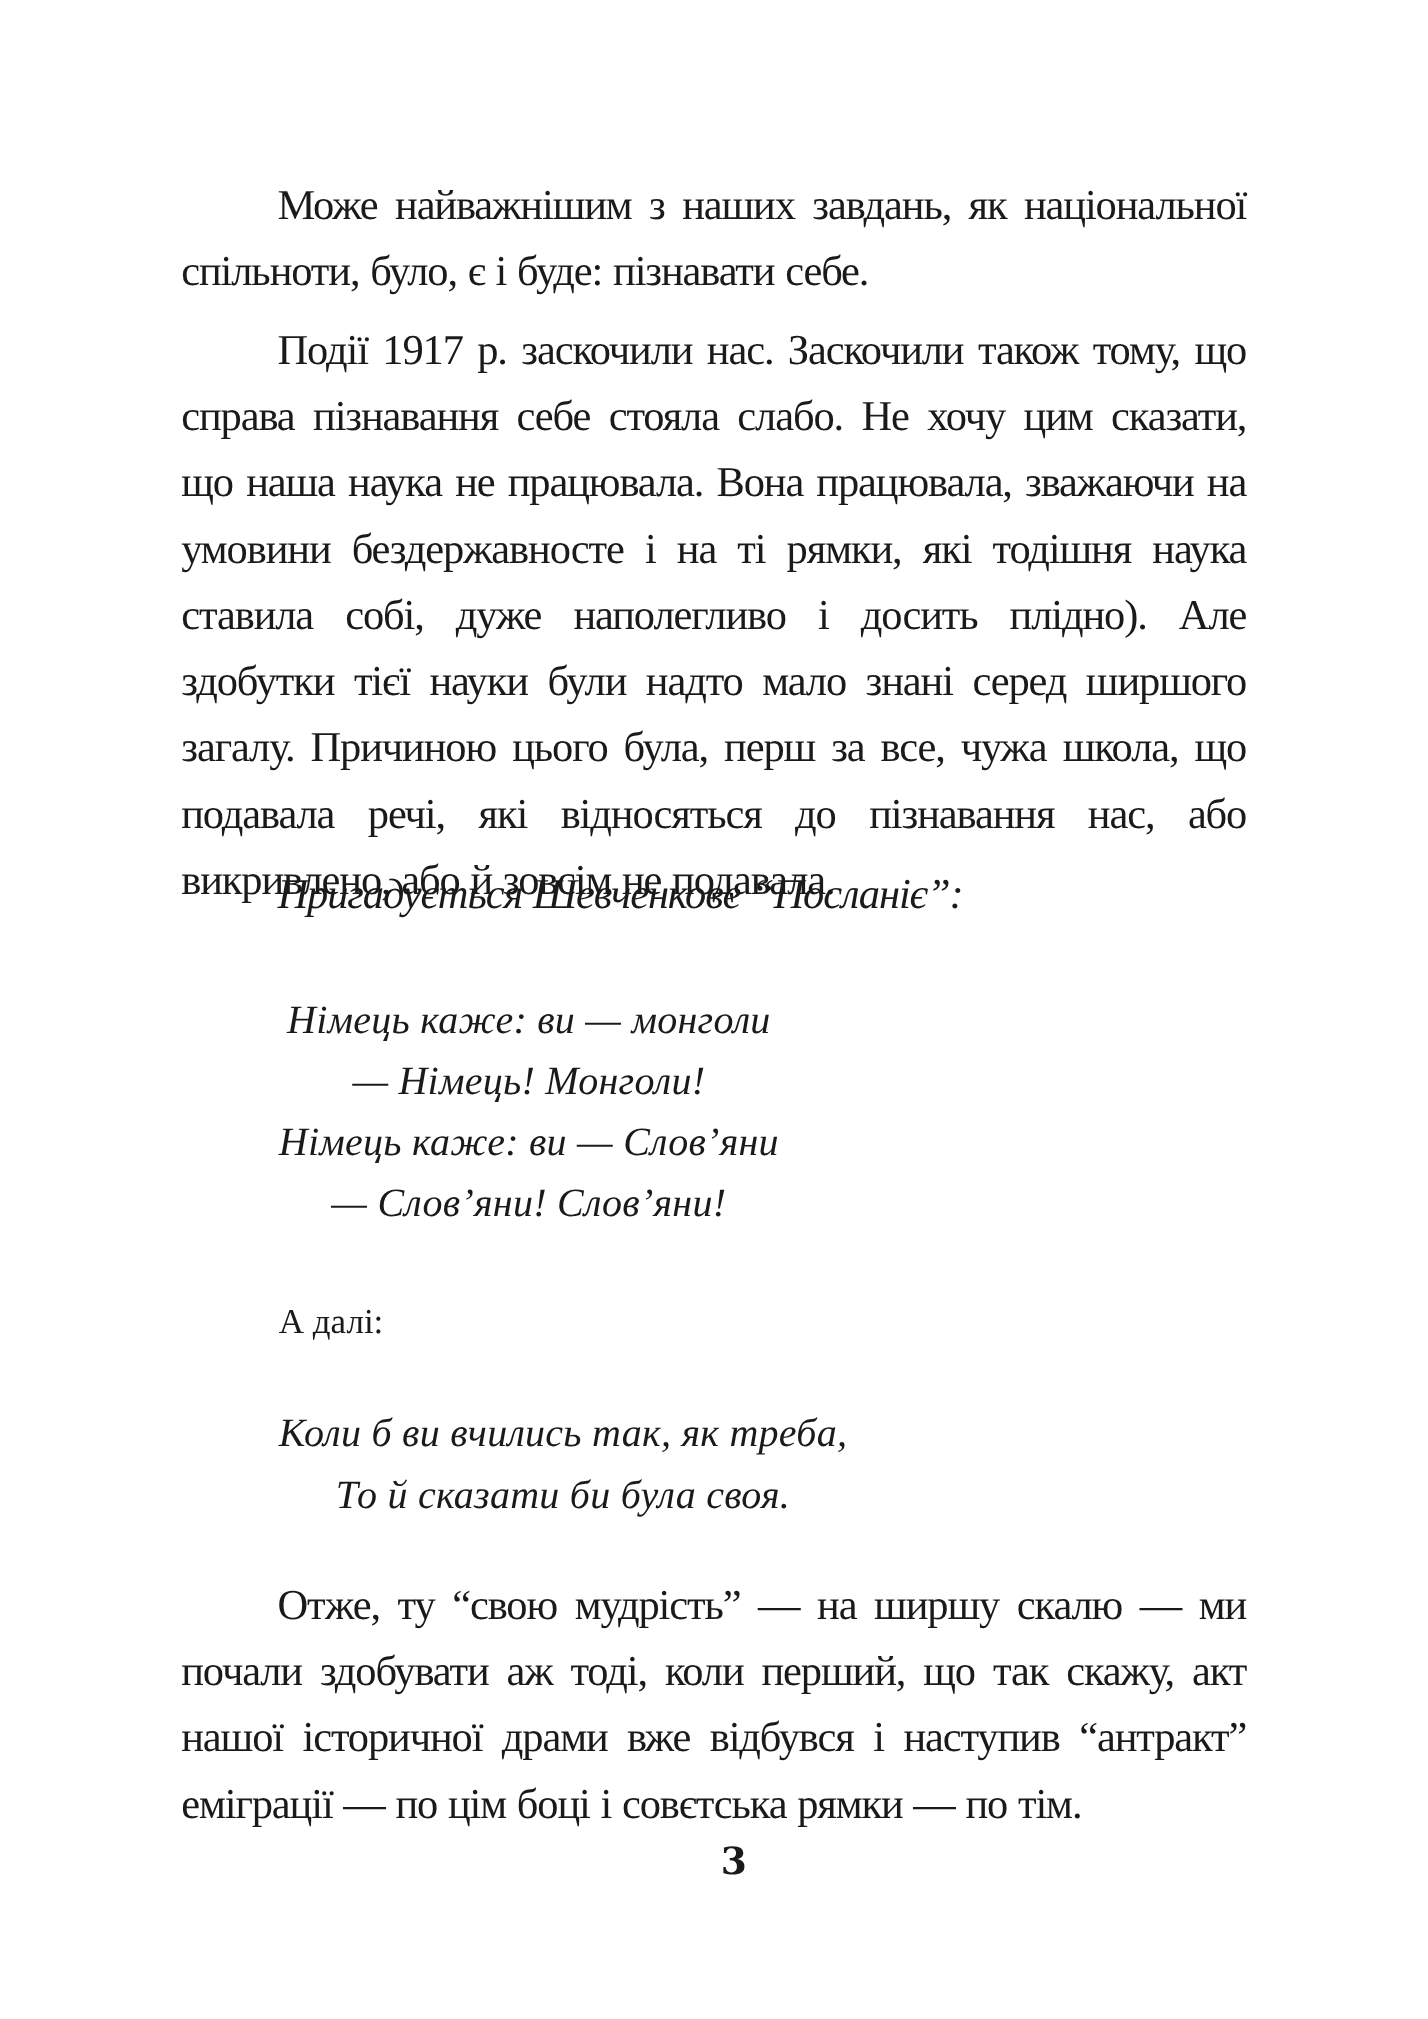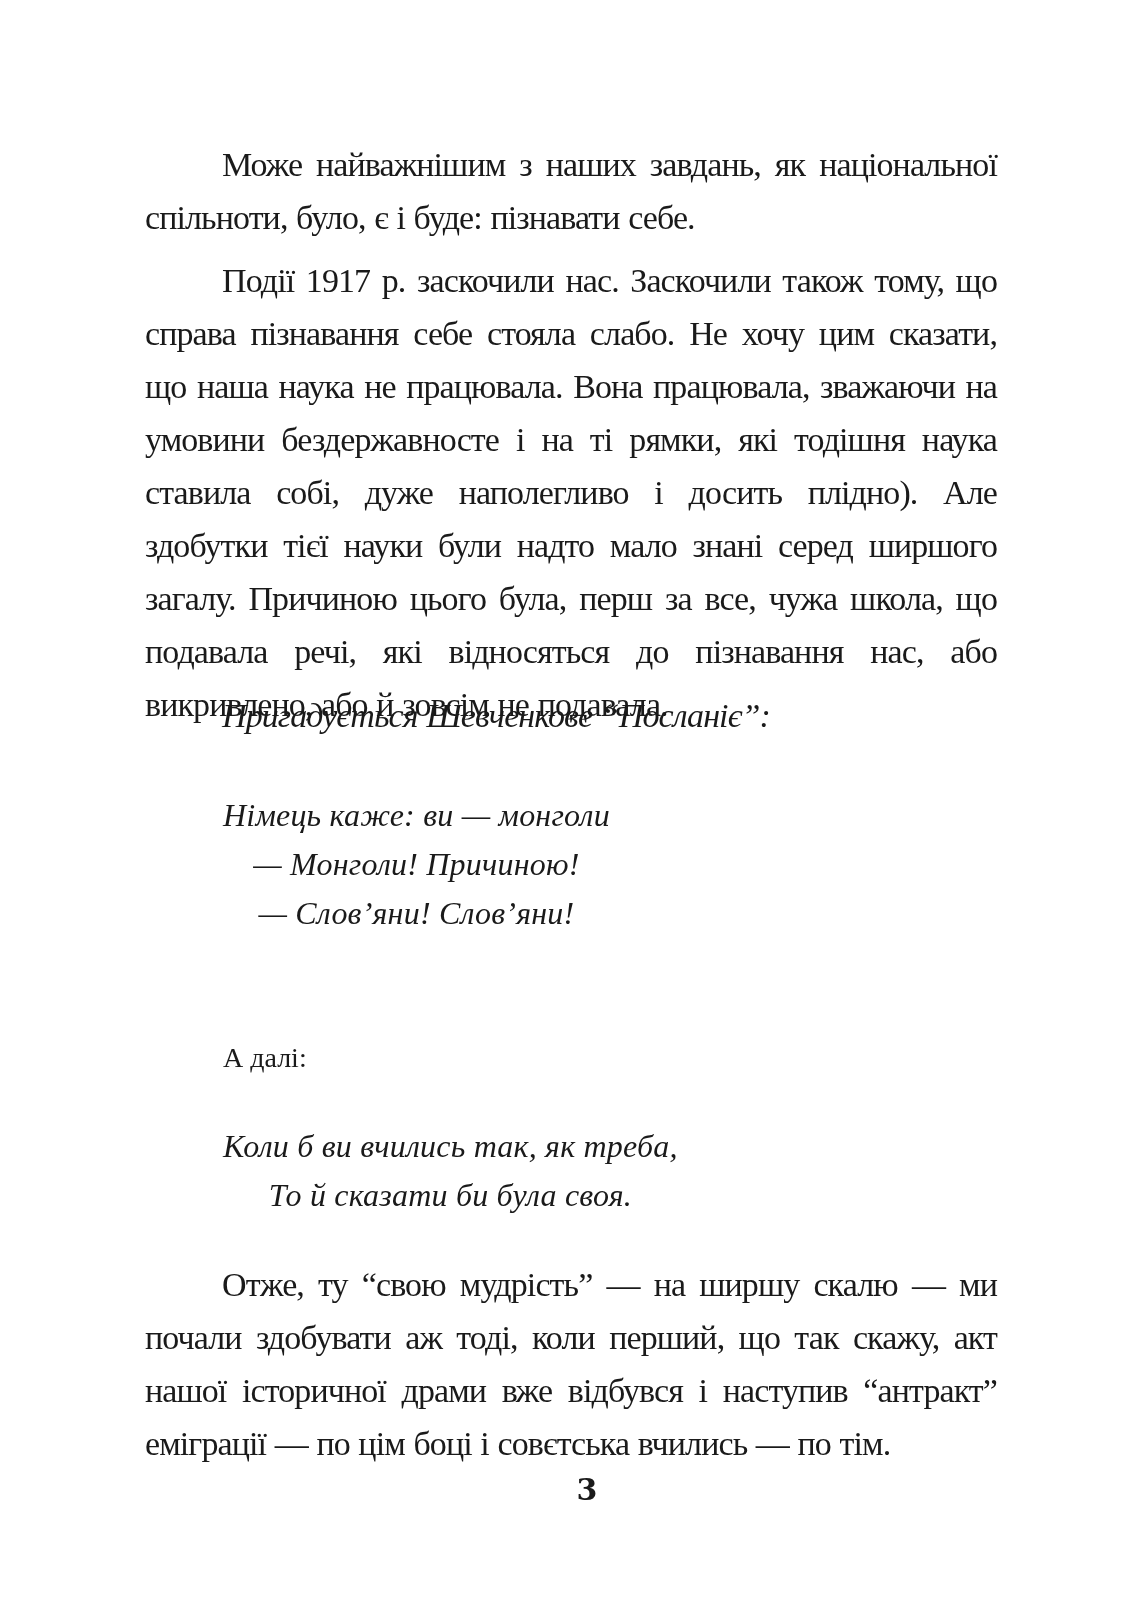--- a/index.html
+++ b/index.html
@@ -85,30 +85,31 @@
   <div class="text-block para-2">
     <p>Події 1917 р. заскочили нас. Заскочили також тому, що справа пізнавання себе стояла слабо. Не хочу цим сказати, що наша наука не працювала. Вона працювала, зважаючи на умовини бездержавносте і на ті рямки, які тодішня наука ставила собі, дуже наполегливо і досить плідно). Але здобутки тієї науки були надто мало знані серед ширшого загалу. Причиною цього була, перш за все, чужа школа, що подавала речі, які відносяться до пізнавання нас, або викривлено, або й зовсім не подавала.</p>
   </div>
 
   <div class="text-block para-3">
     <p>Пригадується Шевченкове “Посланіє”:</p>
   </div>
 
   <div class="verse verse-1">
     <div>Німець каже: ви — монголи</div>
-    <div>— Монголи! Причиною!</div>
+    <div>— Німець! Монголи!</div>
+    <div>Німець каже: ви — Слов’яни</div>
     <div>— Слов’яни! Слов’яни!</div>
   </div>
 
   <div class="verse-intro">А далі:</div>
 
   <div class="verse verse-2">
     <div>Коли б ви вчились так, як треба,</div>
     <div>То й сказати би була своя.</div>
   </div>
 
   <div class="text-block para-4">
-    <p>Отже, ту “свою мудрість” — на ширшу скалю — ми почали здобувати аж тоді, коли перший, що так скажу, акт нашої історичної драми вже відбувся і наступив “антракт” еміграції — по цім боці і совєтська вчились — по тім.</p>
+    <p>Отже, ту “свою мудрість” — на ширшу скалю — ми почали здобувати аж тоді, коли перший, що так скажу, акт нашої історичної драми вже відбувся і наступив “антракт” еміграції — по цім боці і совєтська рямки — по тім.</p>
   </div>
 
   <div class="page-number">3</div>
 
 </div>
 
 </body></html>

